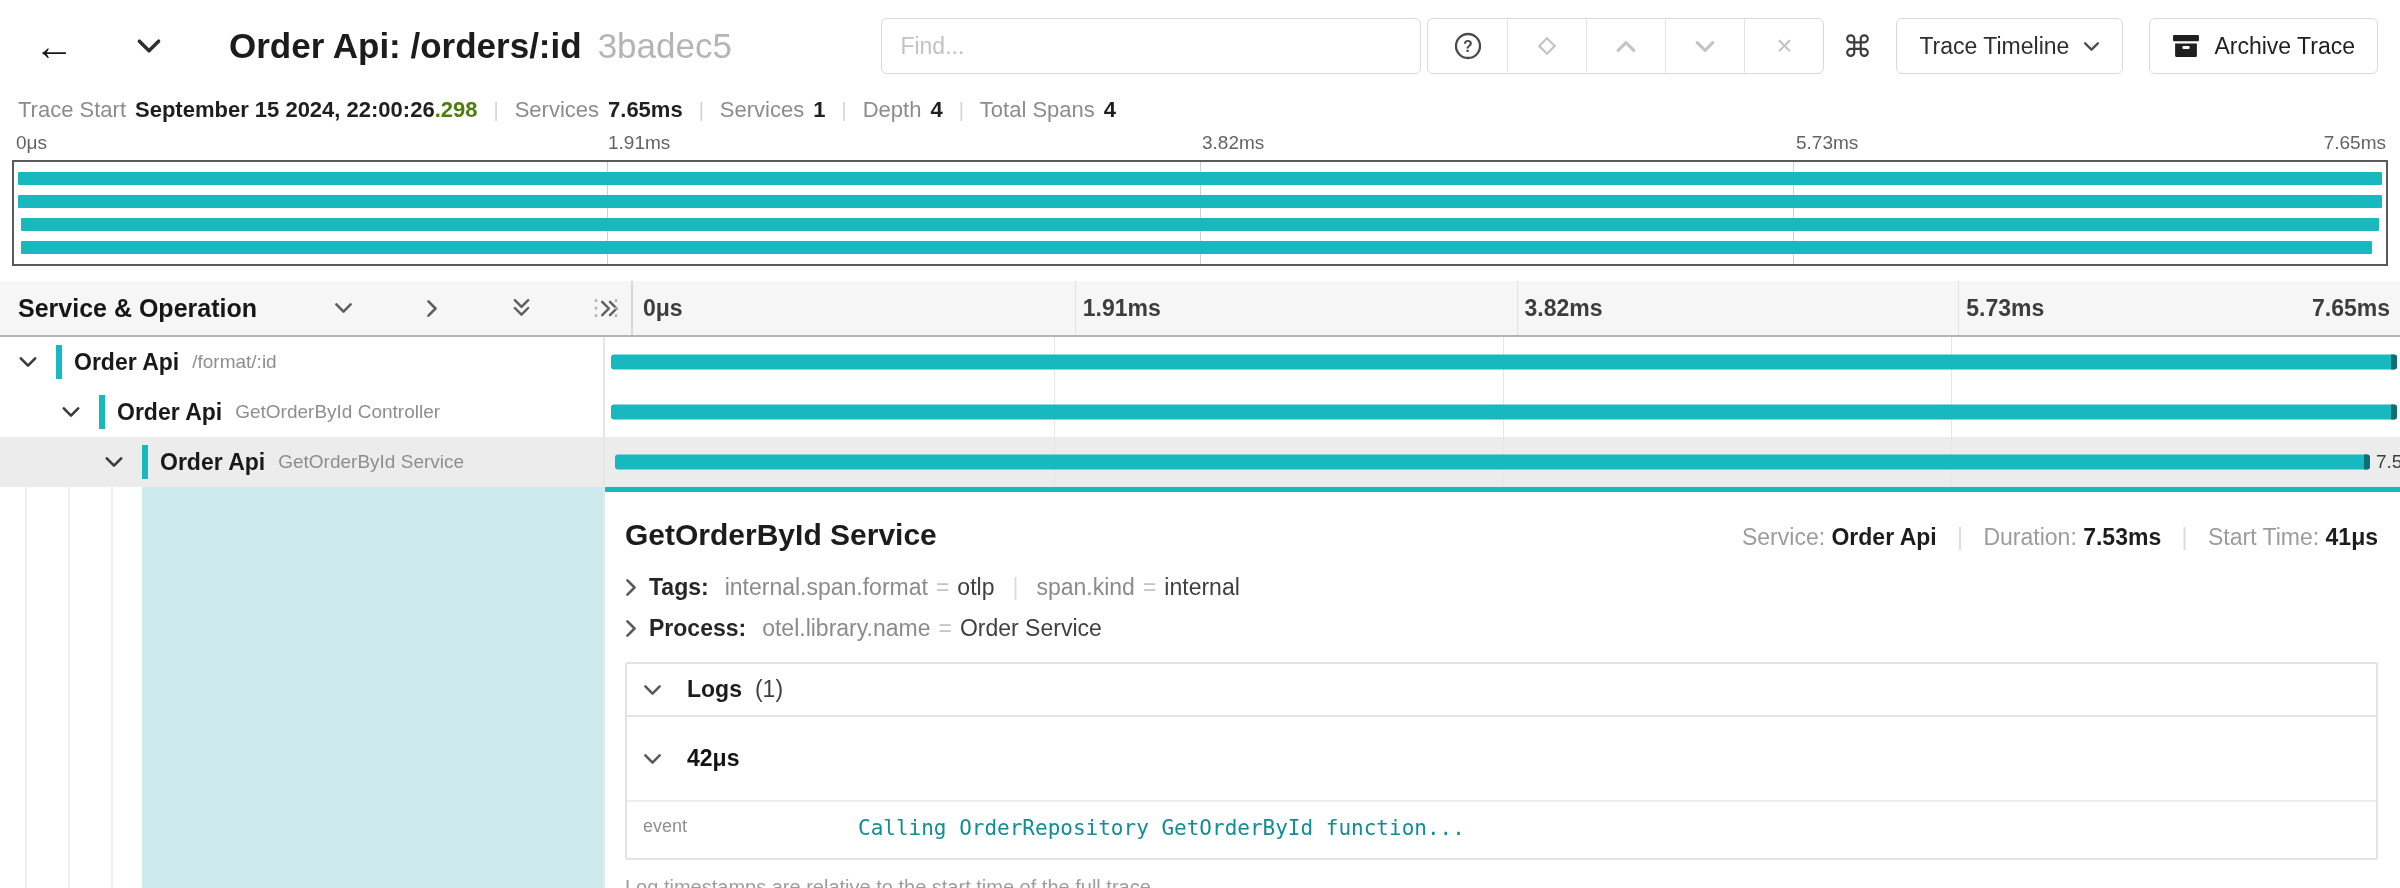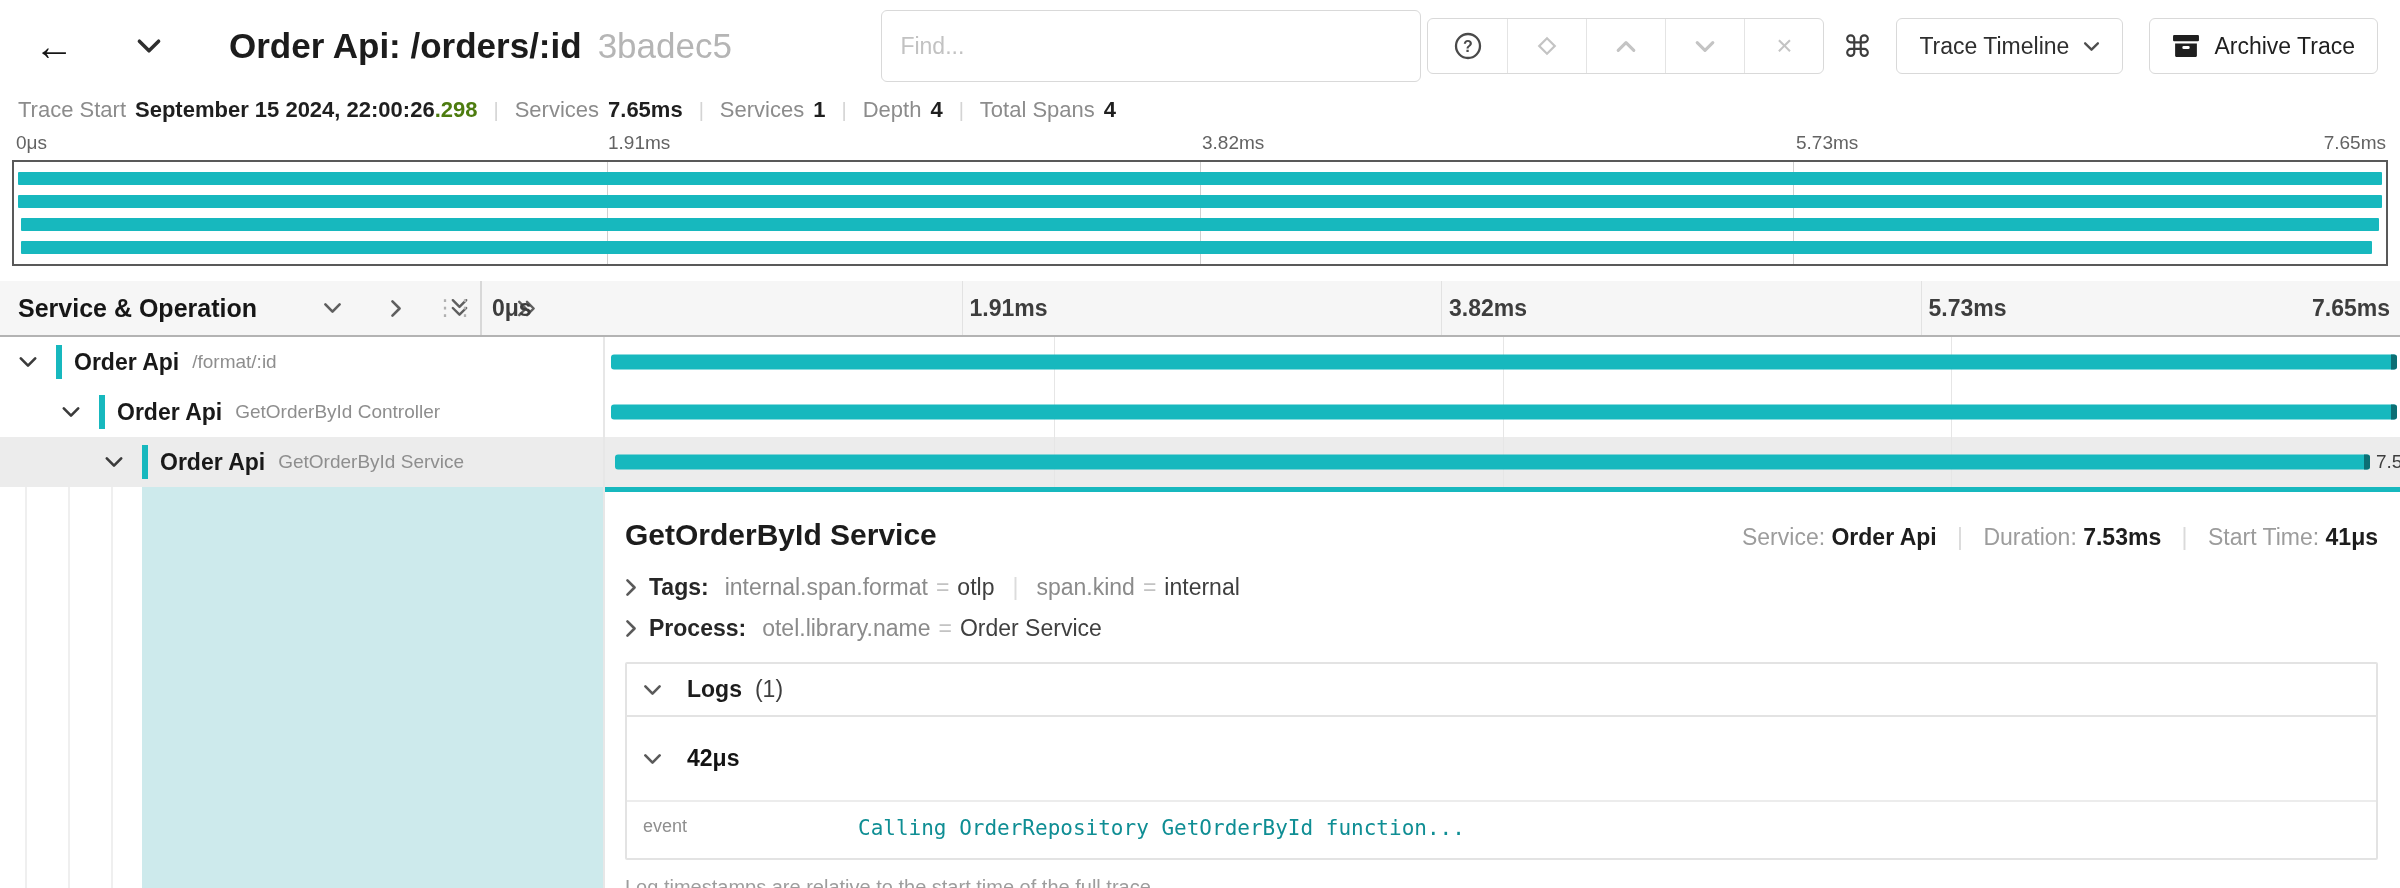--- a/index.html
+++ b/index.html
@@ -14,21 +14,21 @@
   button{background:none;border:none;padding:0;font:inherit;cursor:pointer;color:inherit;}
   .app{width:2400px;height:888px;background:#fff;overflow:hidden;display:flex;flex-direction:column;position:relative;}
 
   
   .topbar{height:92px;flex:none;display:flex;align-items:center;padding:0 22px 0 34px;}
   .back-btn{font-size:40px;font-weight:700;color:#161616;line-height:1;}
   .tb-chevron{margin-left:62px;display:flex;color:#2f2f2f;}
   .page-title{margin:0 0 0 67px;font-size:35px;font-weight:700;color:#1c1c1c;display:flex;align-items:baseline;gap:16px;white-space:nowrap;}
   .trace-id{color:#b5b5b5;font-weight:400;}
   .tb-spacer{flex:1;}
-  .find-input{width:540px;height:72px;border:1.5px solid #d9d9d9;border-radius:6px;font-size:23px;padding:16px 18px;color:#444;outline:none;font-family:inherit;}
+  .find-input{width:540px;height:56px;border:1.5px solid #d9d9d9;border-radius:6px;font-size:23px;padding:16px 18px;color:#444;outline:none;font-family:inherit;}
   .find-input::placeholder{color:#c2c2c2;}
   .find-group{display:flex;height:56px;border:1.5px solid #d9d9d9;border-radius:6px;margin-left:6px;align-items:stretch;overflow:hidden;}
   .fbtn{width:79px;display:flex;align-items:center;justify-content:center;border-left:1.5px solid #e4e4e4;color:#c4c4c4;}
   .fbtn:first-child{border-left:none;}
   .fbtn.dark{color:#4a4a4a;}
   .fbtn .x-glyph{font-size:28px;line-height:1;}
   .kbd-btn{font-size:30px;color:#3d3d3d;margin:0 14px 0 18px;}
   .dropdown-btn{height:56px;border:1.5px solid #d9d9d9;border-radius:6px;padding:0 22px;font-size:23px;font-weight:500;color:#2e2e2e;display:flex;align-items:center;gap:14px;margin-left:10px;white-space:nowrap;}
   .archive-btn{height:56px;border:1.5px solid #d9d9d9;border-radius:6px;padding:0 22px;font-size:23px;font-weight:500;color:#1f1f1f;display:flex;align-items:center;gap:14px;margin-left:26px;white-space:nowrap;}
 
@@ -44,21 +44,21 @@
   .mini-ticks span{position:absolute;top:50%;transform:translateY(-50%);}
   .mt0{left:4px;} .mt1{left:calc(25% + 2px);} .mt2{left:calc(50% + 2px);} .mt3{left:calc(75% + 2px);} .mt4{right:2px;}
   .minimap{height:106px;flex:none;margin:0 12px 15px;border:2px solid #595959;position:relative;display:flex;flex-direction:column;justify-content:space-evenly;}
   .minimap .vline{border-left:1.5px solid #cfcfcf;}
   .mini-bar{height:13px;background:var(--accent);position:relative;z-index:1;border-radius:1px;}
   .vline{position:absolute;top:0;bottom:0;width:0;pointer-events:none;}
   .v25{left:25%;} .v50{left:50%;} .v75{left:75%;}
 
   
   .grid-header{height:56px;flex:none;display:flex;background:#f6f6f6;border-bottom:2px solid #b3b3b3;}
-  .gh-left{width:482px;flex:none;border-right:2px solid #d8d8d8;display:flex;align-items:center;padding-left:18px;position:relative;gap:48px;}
+  .gh-left{width:633px;flex:none;border-right:2px solid #d8d8d8;display:flex;align-items:center;padding-left:18px;position:relative;gap:48px;}
   .gh-title{font-size:25px;font-weight:700;color:#161616;margin-right:18px;white-space:nowrap;}
   .gh-icon{width:44px;display:flex;justify-content:center;color:#5f5f5f;}
   .drag-dots{position:absolute;right:6px;top:50%;transform:translateY(-50%);color:#b0b0b0;font-size:22px;letter-spacing:-2px;}
   .gh-right{flex:1;position:relative;}
   .gh-right .vline{border-left:1.5px solid #e2e2e2;}
   .gh-tick{position:absolute;top:50%;transform:translateY(-50%);font-size:23px;font-weight:600;color:#3d3d3d;}
   .t0{left:10px;} .t1{left:calc(25% + 8px);} .t2{left:calc(50% + 8px);} .t3{left:calc(75% + 8px);} .t4{right:10px;}
 
   
   .rows{flex:none;}

